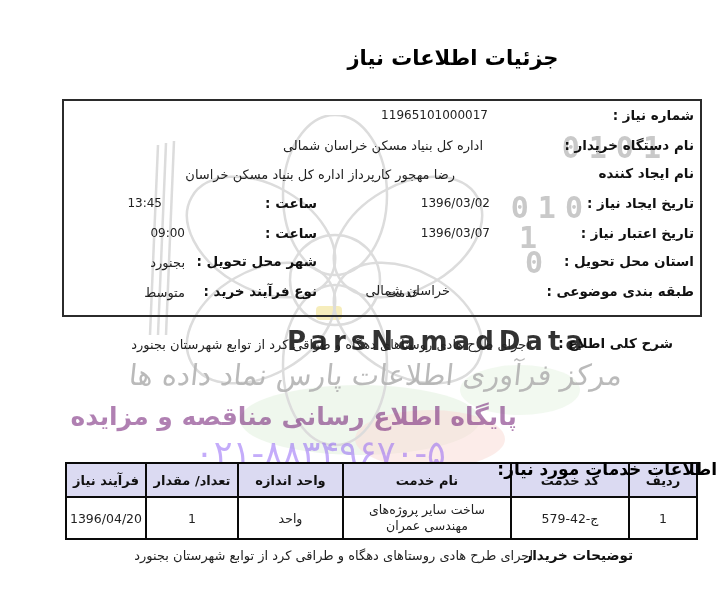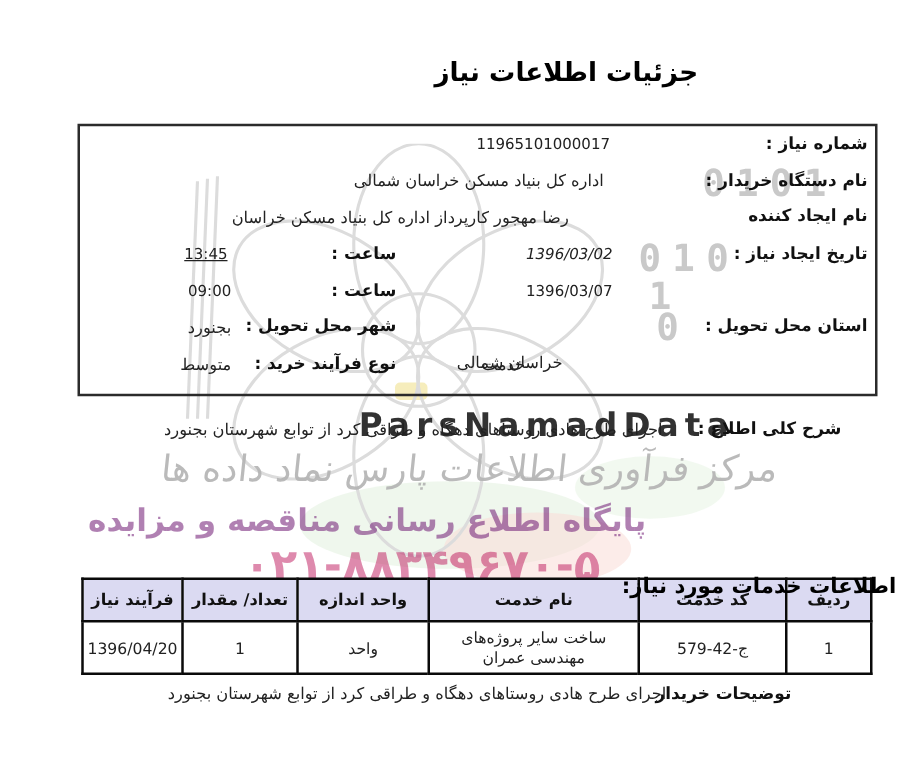--- a/index.html
+++ b/index.html
@@ -36,21 +36,21 @@
     color:#000000; opacity:.8;
   }
   .wm-callig {
     font-family:"DejaVu Serif", serif; font-size:29px; color:#b3b3b3;
     white-space:nowrap; transform:skewX(-6deg); opacity:.9;
   }
   .wm-portal {
     font-weight:bold; font-size:25px; color:#701a75; opacity:.55; white-space:nowrap;
   }
   .wm-phone {
-    font-weight:bold; font-size:35px; color:#be185d; opacity:.5;
+    font-weight:normal; font-size:35px; color:#8b5cf6; opacity:.5;
     letter-spacing:2px; white-space:nowrap;
   }
   .blob { position:absolute; border-radius:50%; z-index:0; }
 
   .section-heading {
     position:absolute; top:427px; right:5px; font-size:17px; font-weight:bold;
     color:#000; z-index:3; white-space:nowrap;margin-top:32px;
   }
 
   table.svc {
@@ -112,33 +112,35 @@
   <span class="abs lbl" style="top:107px; right:28px;">شماره نیاز :</span>
   <span class="abs val num ltr" style="top:108px; right:234px;">11965101000017</span>
 
   <span class="abs lbl" style="top:137px; right:28px;">نام دستگاه خریدار :</span>
   <span class="abs val" style="top:138px; right:239px;">اداره کل بنیاد مسکن خراسان شمالی</span>
 
   <span class="abs lbl" style="top:165px; right:28px;">نام ایجاد کننده</span>
   <span class="abs val" style="top:167px; right:267px;">رضا مهجور کارپرداز اداره کل بنیاد مسکن خراسان</span>
 
   <span class="abs lbl" style="top:195px; right:28px;">تاریخ ایجاد نیاز :</span>
-  <span class="abs val num ltr" style="top:196px; right:232px;font-style:italic;">1396/03/02</span>
+  <span class="abs val num ltr" style="top:196px; right:232px;">1396/03/02</span>
   <span class="abs lbl" style="top:195px; right:405px;">ساعت :</span>
-  <span class="abs val num ltr" style="top:196px; right:540px;text-decoration:underline;">13:45</span>
+  <span class="abs val num ltr" style="top:196px; right:560px;">13:45</span>
 
+  <span class="abs lbl" style="top:225px; right:28px;">تاریخ اعتبار نیاز :</span>
   <span class="abs val num ltr" style="top:226px; right:232px;">1396/03/07</span>
   <span class="abs lbl" style="top:225px; right:405px;">ساعت :</span>
   <span class="abs val num ltr" style="top:226px; right:537px;">09:00</span>
 
   <span class="abs lbl" style="top:253px; right:28px;text-align:right;">استان محل تحویل :</span>
   <span class="abs val" style="top:255px; right:272px;margin-top:28px;">خراسان شمالی</span>
   <span class="abs lbl" style="top:253px; right:405px;margin-left:48px;">شهر محل تحویل :</span>
   <span class="abs val" style="top:255px; right:537px;">بجنورد</span>
 
+  <span class="abs lbl" style="top:283px; right:28px;">طبقه بندی موضوعی :</span>
   <span class="abs val" style="top:285px; right:302px;">خدمت</span>
   <span class="abs lbl" style="top:283px; right:405px;">نوع فرآیند خرید :</span>
   <span class="abs val" style="top:285px; right:537px;">متوسط</span>
 
   <span class="abs lbl" style="top:335px; right:49px;">شرح کلی اطلاع :</span>
   <span class="abs val" style="top:337px; right:192px;">اجرای طرح هادی روستاهای دهگاه و طراقی کرد از توابع شهرستان بجنورد</span>
 
   <div class="section-heading">اطلاعات خدمات مورد نیاز:</div>
 
   <table class="svc">

